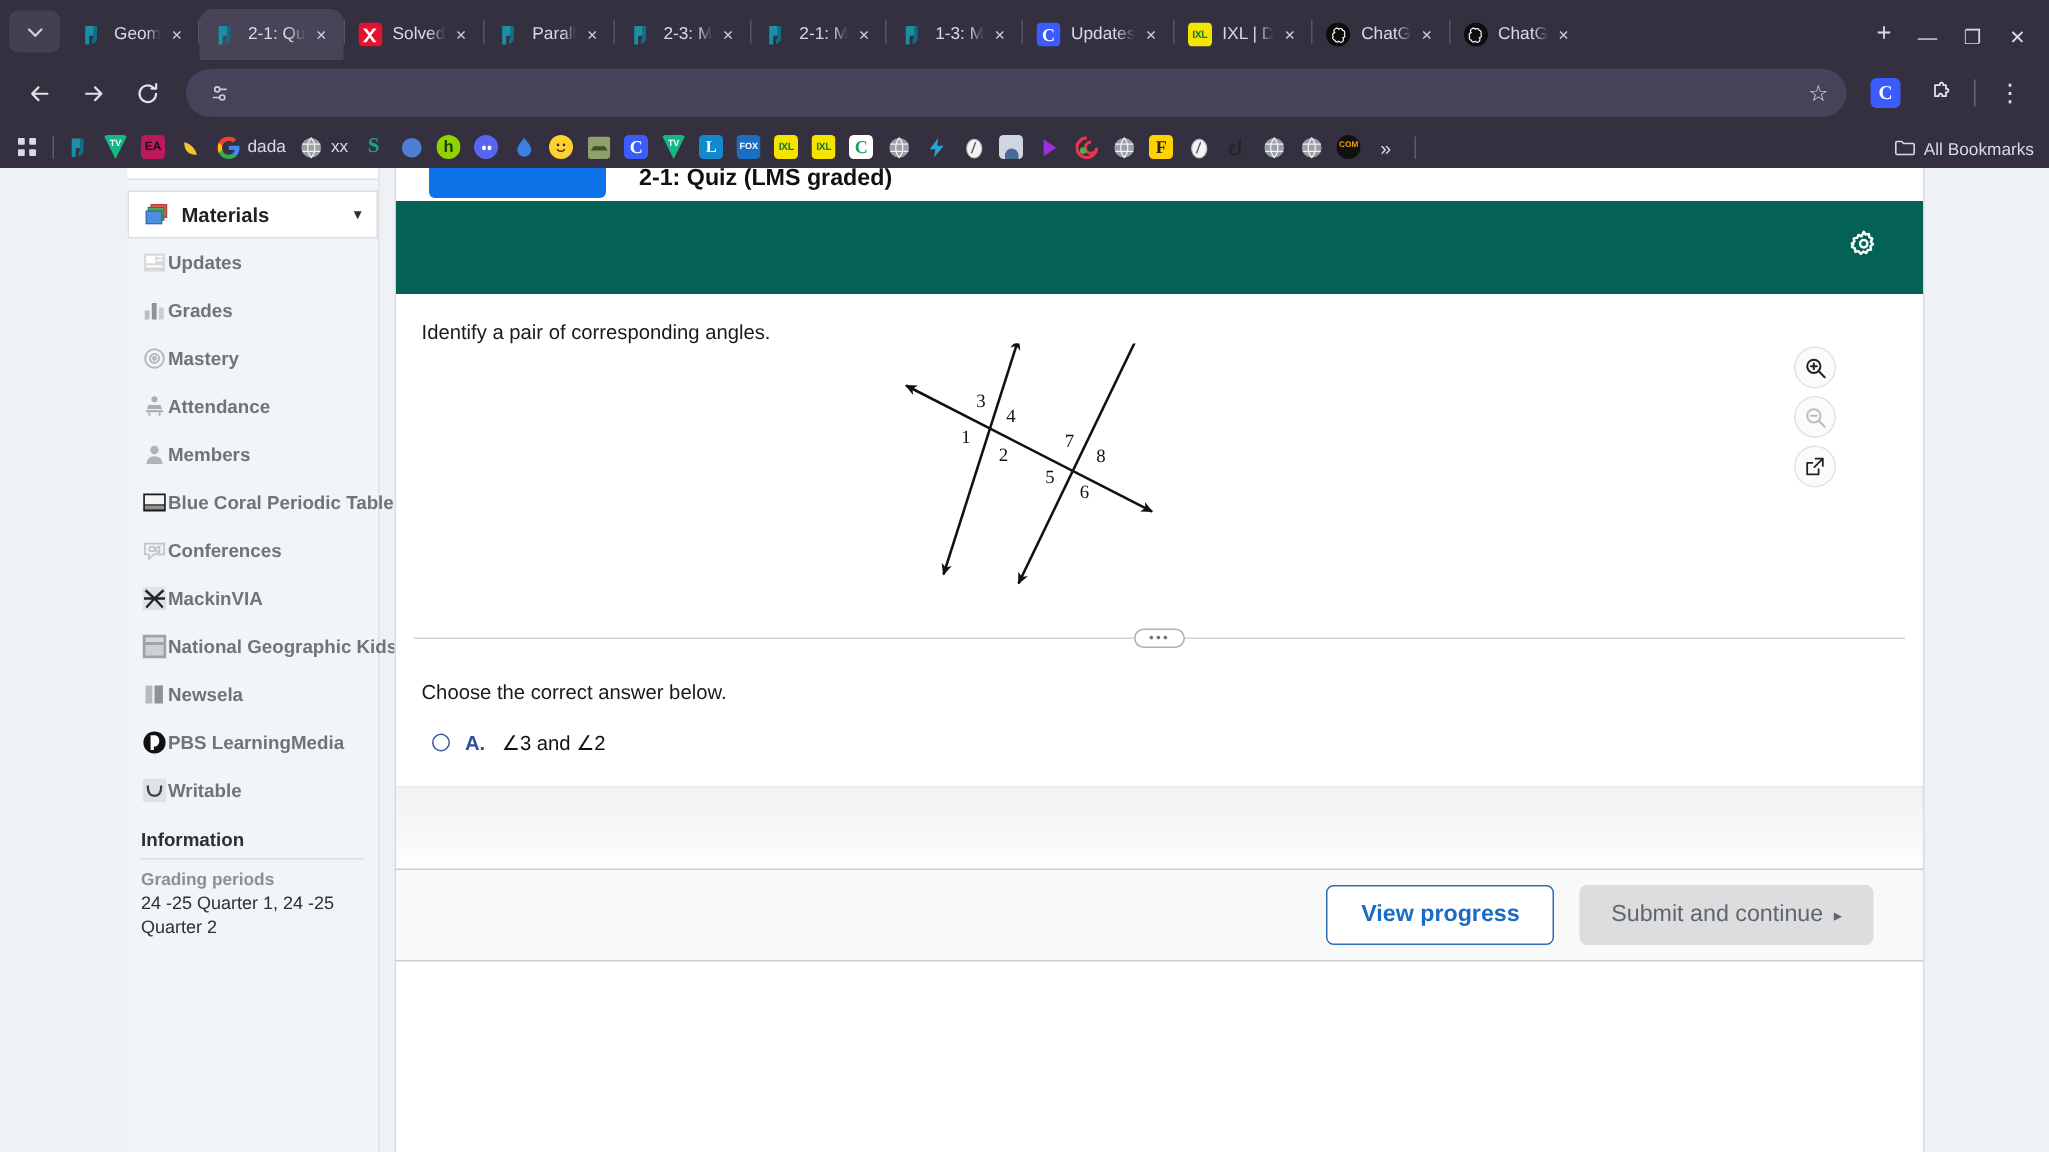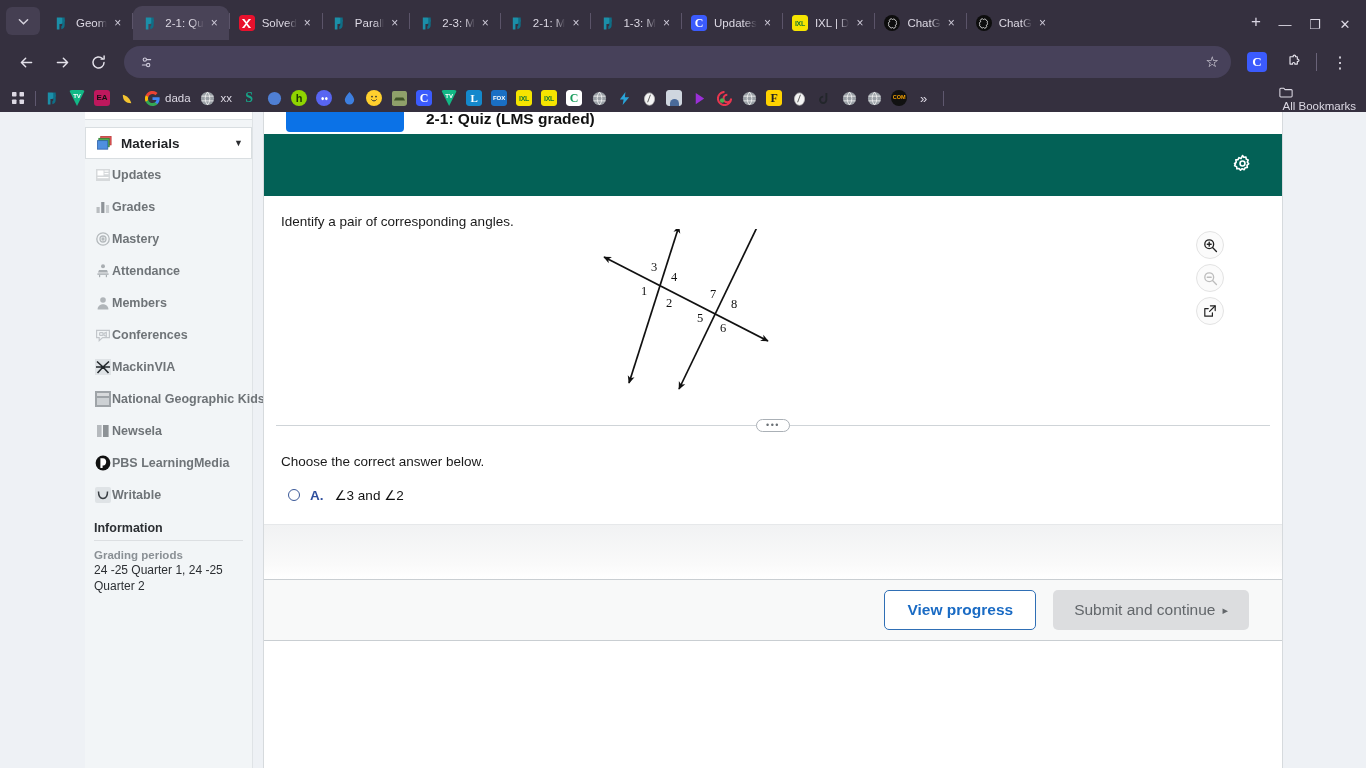--- a/index.html
+++ b/index.html
@@ -87,21 +87,21 @@
     color: #ddd9e4; font-size: 11.5px; white-space: nowrap;
   }
   .bm-ico {
     width: 16px; height: 16px; border-radius: 3px; flex: 0 0 auto;
     display: flex; align-items: center; justify-content: center;
     font-size: 10px; font-weight: bold; line-height: 1; overflow: hidden;
   }
   .bm-ico + span { margin-left: 5px; }
   .bm-sep { width: 1px; height: 15px; background: #5f586f; margin: 0 8px 0 0; flex:0 0 auto;}
   .bm-overflow { color: #ddd9e4; font-size: 13px; margin: 0 8px 0 4px; }
-  .allbm { margin-left: auto; display: flex; align-items: flex-start; color: #ddd9e4; font-size: 11.5px; flex-direction: column; }
+  .allbm { margin-left: auto; display: flex; align-items: flex-end; color: #ddd9e4; font-size: 11.5px; }
 
   
   .page { position: relative; width: 1366px; height: 656px; background: #eef1f5; overflow: hidden; }
 
   .sidebar {
     position: absolute; left: 85px; top: 0; width: 168px; height: 656px;
     background: #f2f5f7; border-right: 1px solid #dfe3e6;
   }
   .sb-topstub { height: 8px; border-bottom: 1px solid #dde2e5; background:#fff;}
   .sb-materials {
@@ -716,20 +716,30 @@
           <span class="lbl">Attendance</span>
         </div>
         <div class="sb-item">
           <span class="sb-ico">
             <svg width="16" height="16" viewBox="0 0 16 16" fill="#b0b5b9">
               <circle cx="8" cy="5" r="2.8"></circle>
               <path d="M2.6 14.4c0-3 2.4-5.2 5.4-5.2s5.4 2.2 5.4 5.2z"></path>
             </svg>
           </span>
           <span class="lbl">Members</span>
+        </div>
+        <div class="sb-item">
+          <span class="sb-ico">
+            <svg width="16" height="16" viewBox="0 0 16 16">
+              <rect x="0.5" y="2" width="15" height="12" fill="#1c1c1c"></rect>
+              <rect x="1.6" y="3.2" width="12.8" height="6" fill="#f5f5f5"></rect>
+              <rect x="1.6" y="10" width="12.8" height="2.6" fill="#8e9398"></rect>
+            </svg>
+          </span>
+          <span class="lbl">Blue Coral Periodic Table</span>
         </div>
         <div class="sb-item">
           <span class="sb-ico">
             <svg width="16" height="16" viewBox="0 0 16 16" fill="none" stroke="#c2c6ca" stroke-width="1.2">
               <path d="M1.6 3.4h12.8v7.2H7.6L4.2 13.6v-3H1.6z"></path>
               <rect x="4.6" y="5.6" width="3.4" height="2.8" rx="0.6"></rect>
               <path d="M9 6.4l2.3-1v4l-2.3-1z"></path>
             </svg>
           </span>
           <span class="lbl">Conferences</span>

